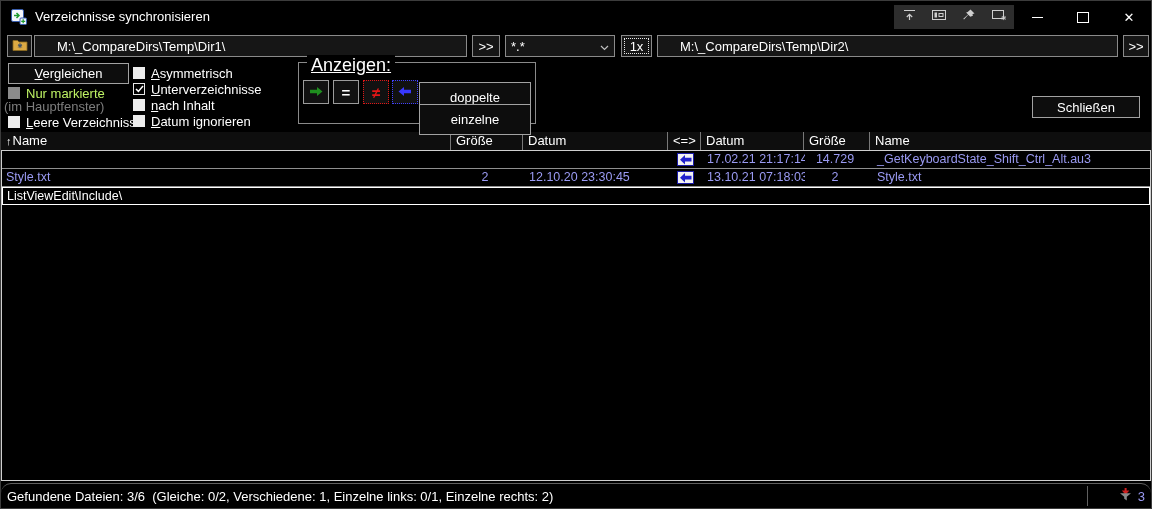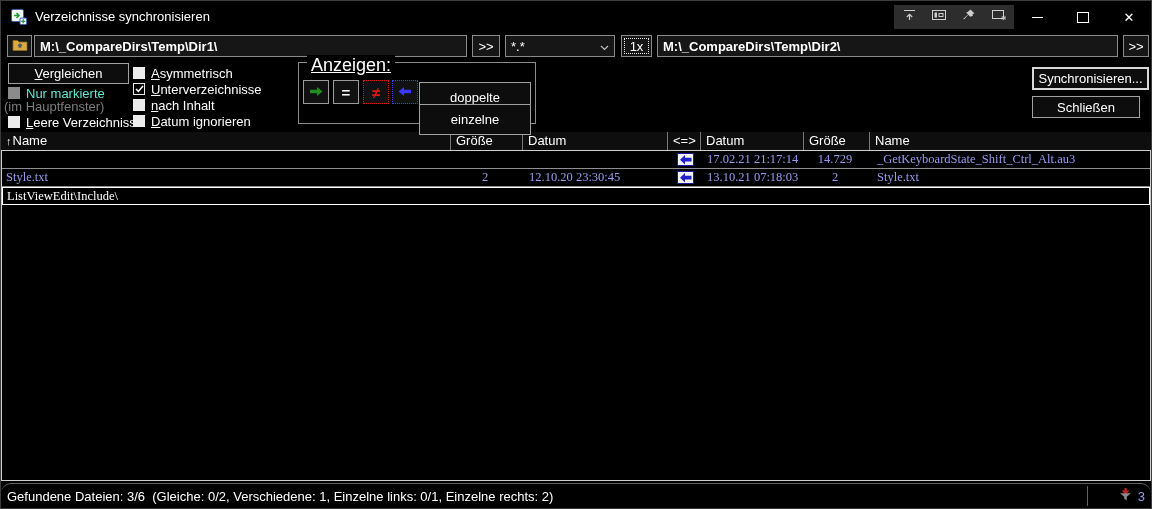--- a/index.html
+++ b/index.html
@@ -14,61 +14,61 @@
   .tb-strip .tbb{width:30px;height:24px;display:flex;align-items:center;justify-content:center;}
   .caption-btn{position:absolute;top:0;width:46px;height:32px;display:flex;align-items:center;justify-content:center;color:#fff;}
   .ic-min{width:11px;height:1px;background:#fff;}
   .ic-max{width:10px;height:9px;border:1px solid #fff;}
   .ic-close{font-size:13px;line-height:13px;}
 
   
   .pathrow{height:27px;position:relative;flex:0 0 auto;}
   .pbtn,.pinput,.pcombo{position:absolute;top:2px;height:22px;box-sizing:border-box;background:#161616;border:1px solid #8a8a8a;color:#fff;font-size:13px;}
   .pbtn{display:flex;align-items:center;justify-content:center;}
-  .pinput{padding:0 5px;font-family:"Liberation Sans",sans-serif;font-weight:bold;}
+  .pinput{padding:0 22px;font-family:"Liberation Sans",sans-serif;}
   .folder-btn{left:6px;width:25px;}
   .input-left{left:33px;width:433px;}
   .go-left{left:471px;width:28px;}
   .pcombo{left:504px;width:110px;display:flex;align-items:center;padding:0 5px;justify-content:space-between;}
   .swap-btn{left:620px;width:31px;outline:1px dotted #e8e8e8;outline-offset:-4px;}
   .input-right{left:656px;width:461px;}
   .go-right{left:1122px;width:26px;}
 
   
   .controls{height:72px;position:relative;flex:0 0 auto;font-size:13px;color:#fff;padding-left:43px;}
   .btn{box-sizing:border-box;background:#0d0d0d;border:1px solid #a2a2a2;color:#fff;font-size:13px;display:flex;align-items:center;justify-content:center;position:absolute;}
   .compare-btn{left:7px;top:3px;width:121px;height:21px;}
   .cb-row{position:absolute;display:flex;align-items:center;gap:6px;height:14px;}
   .cb{width:12px;height:12px;box-sizing:border-box;background:#ececec;flex:0 0 auto;}
   .cb.checked{background:#000;border:1px solid #e8e8e8;display:flex;align-items:center;justify-content:center;}
   .cb.disabled{background:#8b8b8b;}
   .cb-label{display:inline-block;}
   .u1::first-letter{text-decoration:underline;}
-  .dim{color:#5eead4;}
+  .dim{color:#bef264;}
   .sub-note{position:absolute;left:3px;top:39px;color:#7d7d7d;}
   .fieldset{position:absolute;left:297px;top:2px;width:238px;height:62px;border:1px solid #8a8a8a;box-sizing:border-box;}
   .legend{position:absolute;left:8px;top:-8px;background:#000;padding:0 4px;font-size:18px;color:#fff;text-decoration:underline;}
   .tool{position:absolute;top:17px;width:26px;height:24px;box-sizing:border-box;background:#111;display:flex;align-items:center;justify-content:center;font-weight:bold;}
   .tool.solid{border:1px solid #9c9c9c;}
   .t-green{left:4px;}
   .t-eq{left:34px;color:#fff;font-size:15px;}
   .t-neq{left:64px;color:#e01616;font-size:15px;border:1px dotted #e01616;}
   .t-blue{left:93px;border:1px dotted #4040ff;}
   .show-btn{left:120px;width:112px;height:31px;}
   .d1{top:19px;} .d2{top:41px;}
   .sync-btn{left:1031px;top:7px;width:117px;height:23px;border:2px solid #d8d8d8;}
   .close-btn{left:1031px;top:36px;width:108px;height:22px;}
 
   
   .cols{display:grid;grid-template-columns:450px 72px 145px 33px 103px 66px 1fr;}
   .lv-header{height:18px;flex:0 0 auto;background:#0e0e0e;color:#fff;font-size:13px;}
   .lv-header .hc{box-sizing:border-box;border-right:1px solid #787878;padding:1px 0 0 5px;white-space:nowrap;overflow:hidden;}
   .lv-header .hc:last-child{border-right:none;}
   .sort-arrow{font-size:11px;margin-right:1px;}
-  .lv-body{flex:1 1 auto;border:1px solid #cfcfcf;background:#000;overflow:hidden;font-family:Liberation Serif, serif;}
+  .lv-body{flex:1 1 auto;border:1px solid #cfcfcf;background:#000;overflow:hidden;}
   .lrow{height:17px;border-bottom:1px solid #8f8f8f;font-size:12.5px;color:#9a9af2;align-items:center;}
   .lrow .c{box-sizing:border-box;white-space:nowrap;overflow:hidden;height:17px;line-height:16px;}
   .c-name-l{padding-left:4px;}
   .c-size{text-align:center;padding-right:6px;}
   .c-date{padding-left:5px;}
   .c-dir{display:flex;align-items:center;justify-content:center;}
   .c-name-r{padding-left:6px;}
   .dir-ic{width:17px;height:13px;background:#f2f2f2;border:1px solid #1a1aa6;box-sizing:border-box;display:flex;align-items:center;justify-content:center;}
   .row-dir{height:16px;box-sizing:content-box;border:1px solid #ffffff;color:#fff;font-size:12.5px;line-height:16px;padding-left:5px;border-left:none;border-right:none;outline:1px solid #fff;outline-offset:-1px;}
 
@@ -213,21 +213,20 @@
         <span>
           <svg width="14" height="11" viewBox="0 0 14 11">
               <path d="M13 3.8H6V1L.5 5.5 6 10V7.2h7z" fill="#3838ff"></path>
             </svg>
         </span>
       </div>
       <div class="btn show-btn d1">doppelte</div>
       <div class="btn show-btn d2">einzelne</div>
     </div>
 
-    <div class="btn sync-btn">Synchronisieren...</div>
     <div class="btn close-btn">Schließen</div>
   </div>
 
   <div class="lv-header cols">
     <div class="hc"><span class="sort-arrow">↑</span><span>Name</span></div>
     <div class="hc">Größe</div>
     <div class="hc">Datum</div>
     <div class="hc">&lt;=&gt;</div>
     <div class="hc">Datum</div>
     <div class="hc">Größe</div>

